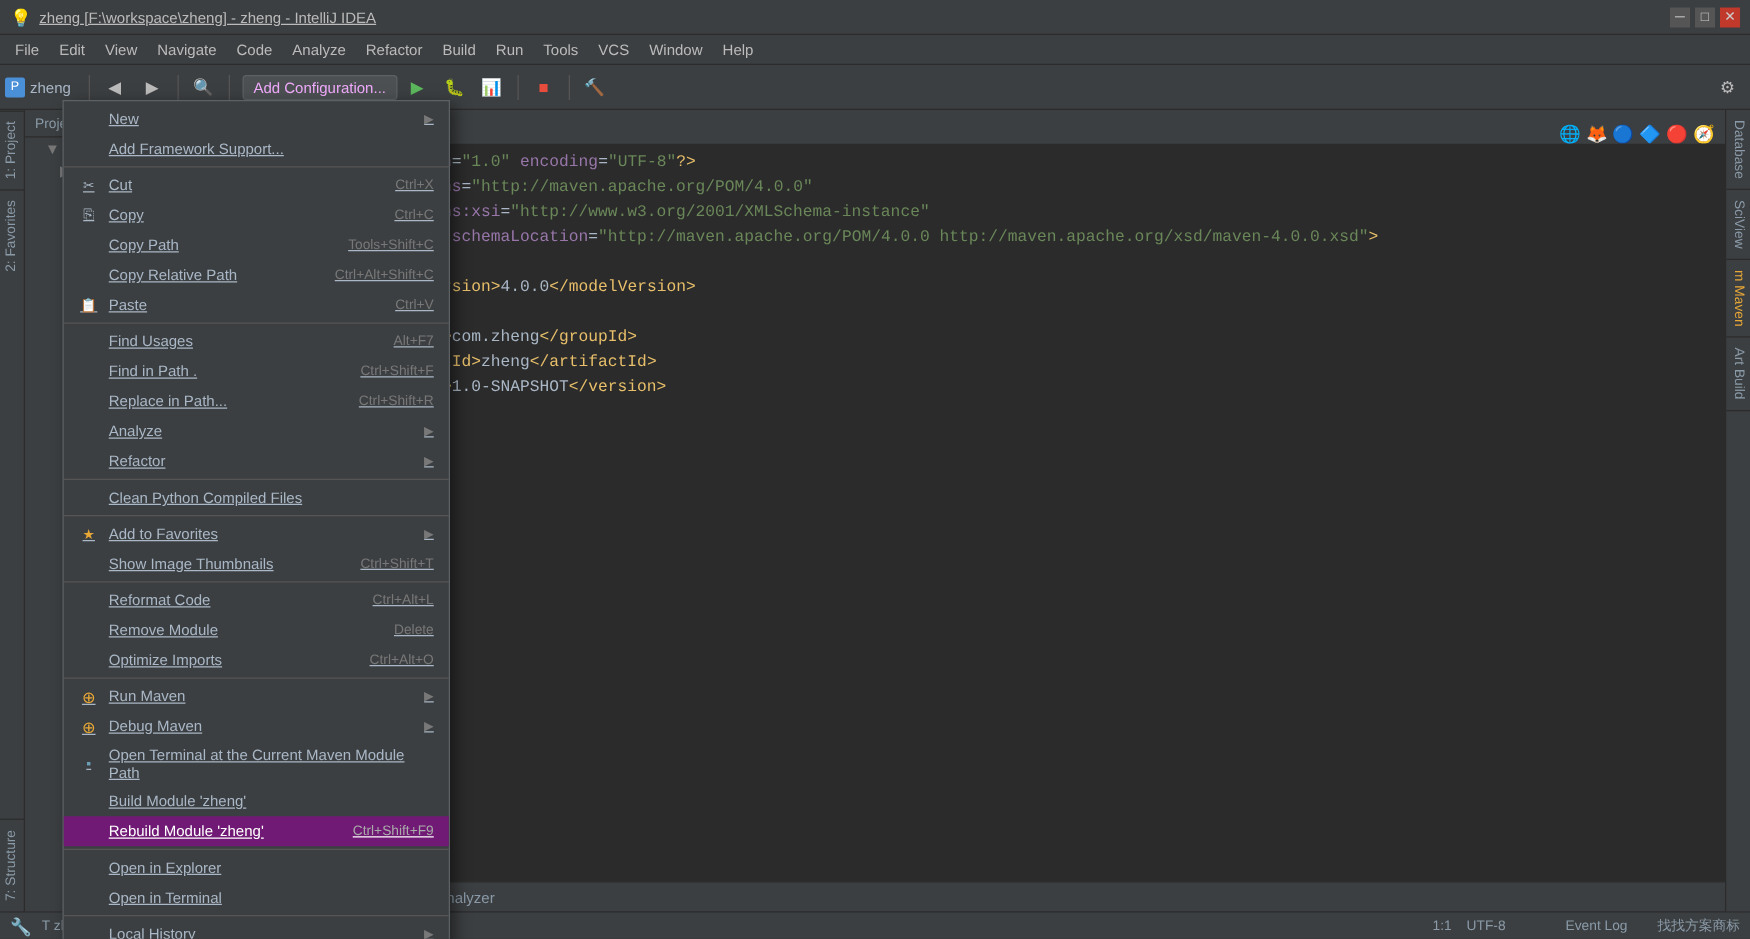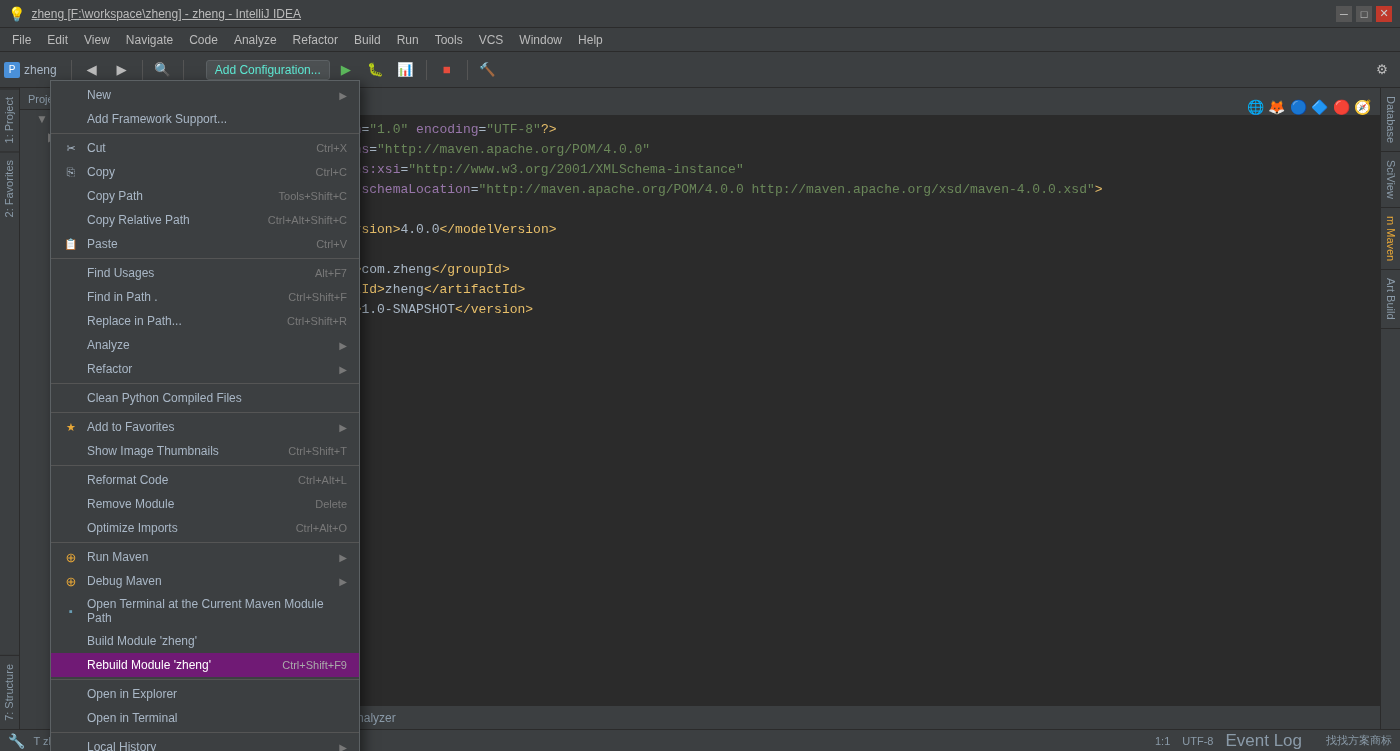--- a/index.html
+++ b/index.html
@@ -96,24 +96,24 @@
       width: 1px;
       height: 20px;
       background: #555;
       margin: 0 4px;
     }
     .run-config {
       background: #4c5052;
       border: 1px solid #5c6164;
       border-radius: 3px;
       padding: 2px 8px;
-      color: #5eead4;
-      font-size: 12px;
-      cursor: pointer;
-      margin-left: 16px;
+      color: #f0abfc;
+      font-size: 12px;
+      cursor: pointer;
+      margin-left: 4px;
     }
 
     
     .main-layout {
       display: flex;
       height: calc(751px - 28px - 24px - 36px - 22px);
     }
     .left-tab {
       writing-mode: vertical-rl;
       transform: rotate(180deg);
@@ -270,20 +270,21 @@
     }
     .ctx-item {
       display: flex;
       align-items: center;
       padding: 4px 12px;
       cursor: pointer;
       color: #a9b7c6;
       font-size: 12px;
       min-height: 22px;
       justify-content: space-between;
+      text-decoration: underline;
     }
     .ctx-item:hover, .ctx-item.highlighted {
       background: #701a75;
       color: white;
       align-items: center;
     }
     .ctx-item-left {
       display: flex;
       align-items: center;
       gap: 8px;
@@ -486,21 +487,21 @@
 </div>
 
 <div class="bottom-bar">
   <div style="display:flex;align-items:center;gap:8px;">
     <span style="font-size:14px;">🔧</span>
     <span style="font-size:11px;color:#8a9aa8;">T zheng</span>
   </div>
   <div style="display:flex;align-items:center;gap:12px;justify-content:center;">
     <span style="font-size:11px;color:#8a9aa8;">1:1</span>
     <span style="font-size:11px;color:#8a9aa8;">UTF-8</span>
-    <span style="font-size:17px;color:#8a9aa8;cursor:pointer;">Event Log</span>
+    <span style="font-size:11px;color:#8a9aa8;cursor:pointer;margin-left:36px;">Event Log</span>
     <span style="font-size:11px;color:#8a9aa8;margin-left:12px;">找找方案商标</span>
   </div>
 </div>
 
 <div class="context-menu">
 
   <div class="ctx-item">
     <div class="ctx-item-left">
       <span class="ctx-icon"></span>
       <span>New</span>

